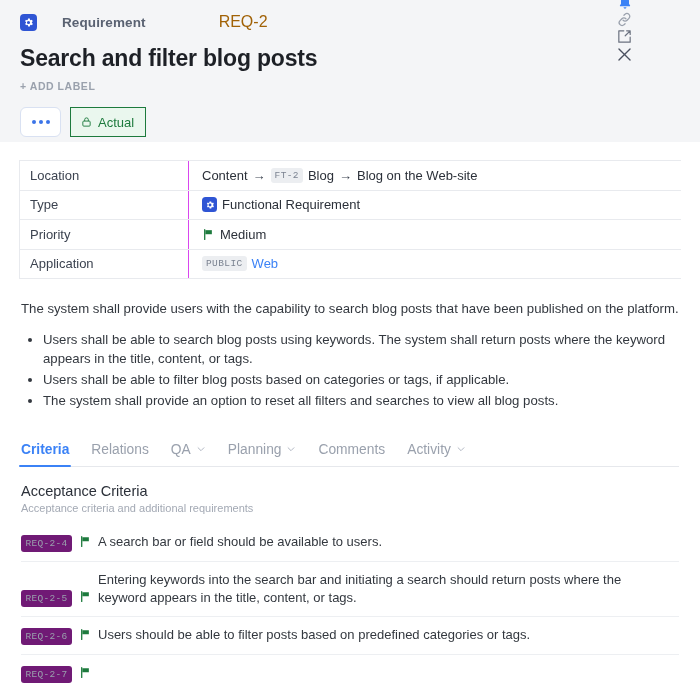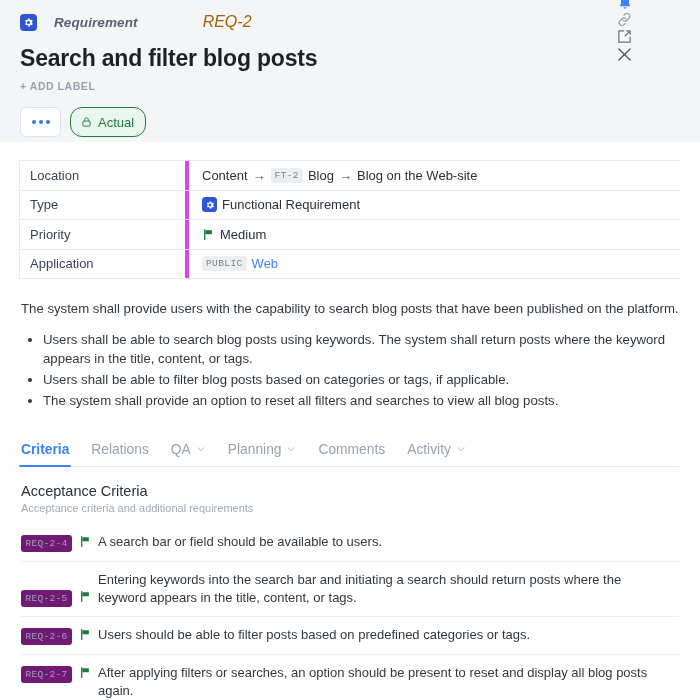--- a/index.html
+++ b/index.html
@@ -16,21 +16,21 @@
   .header {
     background: #f4f5f7;
     padding: 10px 16px 0 20px;
     height: 142px;
     position: relative;
   }
   .hdr-top {
     display: flex; align-items: center; justify-content: space-between;
     height: 24px;
   }
-  .hdr-left { display: flex; align-items: center; gap: 17px; font-style: italic; }
+  .hdr-left { display: flex; align-items: center; gap: 25px; }
   .gear-badge {
     width: 17px; height: 17px; border-radius: 4px;
     background: #2f55d4; display:flex; align-items:center; justify-content:center;
     flex: 0 0 auto;
   }
   .gear-badge svg { display:block; }
   .hdr-type { font-size: 13.5px; color: #5a6272; font-weight: 600; letter-spacing: .1px; }
   .hdr-key { font-size: 16px; color: #a16207; font-weight: 400; padding-left: 48px; }
 
   .hdr-right { display: flex; align-items: center; padding-right: 2px; flex-direction: column;}
@@ -53,41 +53,41 @@
     font-weight: 600;
   }
   .btn-row { display:flex; align-items:center; gap: 9px; margin-top: 15px; }
   .btn-dots {
     width: 41px; height: 30px; border-radius: 6px;
     background: #ffffff; border: 1px solid #d9e1f2;
     display:flex; align-items:center; justify-content:center; gap: 3px;
   }
   .dot { width: 4px; height: 4px; border-radius: 50%; background:#3b74e8; display:block;}
   .btn-actual {
-    height: 30px; border-radius: 12px;
+    height: 30px; border-radius: 0;
     background: #eaf7ee; border: 1px solid #1d7a3d;
     color: #1d7a3d; font-size: 13px;
     display:flex; align-items:center; gap: 6px;
     padding: 0 11px 0 10px;
   }
 
   
   .props {
     margin: 18px 0 0 19px;
     width: 662px;
     border-left: 1px solid #e8eaee;
     border-top: 1px solid #e8eaee;
   }
   .prow { display: flex; height: 29.5px; border-bottom: 1px solid #e8eaee; align-items: center; }
   .pkey {
     width: 169px; flex: 0 0 169px; height: 100%;
     display:flex; align-items:center;
     padding-left: 10px;
     font-size: 13px; color: #3c4350;
-    border-right: 4px solid #d946ef;
+    border-right: 1px solid #d946ef;
   }
   .pval {
     flex: 1; height: 100%;
     display:flex; align-items:center; gap: 5px;
     padding-left: 13px;
     font-size: 13px; color: #2b3039;
   }
   .mini-badge {
     background: #eceef1; color: #7a8290;
     font-size: 9.5px; letter-spacing: .4px;
@@ -369,18 +369,17 @@
     </div>
 
     <div class="crit-row">
       <div class="crit-id">REQ-2-7</div>
       <div class="crit-flag">
         <svg width="13" height="13" viewBox="0 0 24 24">
             <path d="M5 3v18" stroke="#1d7a3d" stroke-width="2.4" stroke-linecap="round"></path>
             <path d="M6.2 4h12v7.5h-12z" fill="#1d7a3d"></path>
           </svg>
       </div>
-      <div class="crit-text">After applying filters or searches, an option should be present to reset and display all blog posts again.</div>
     </div>
 
   </div>
 
 </div>
 
 </body></html>

